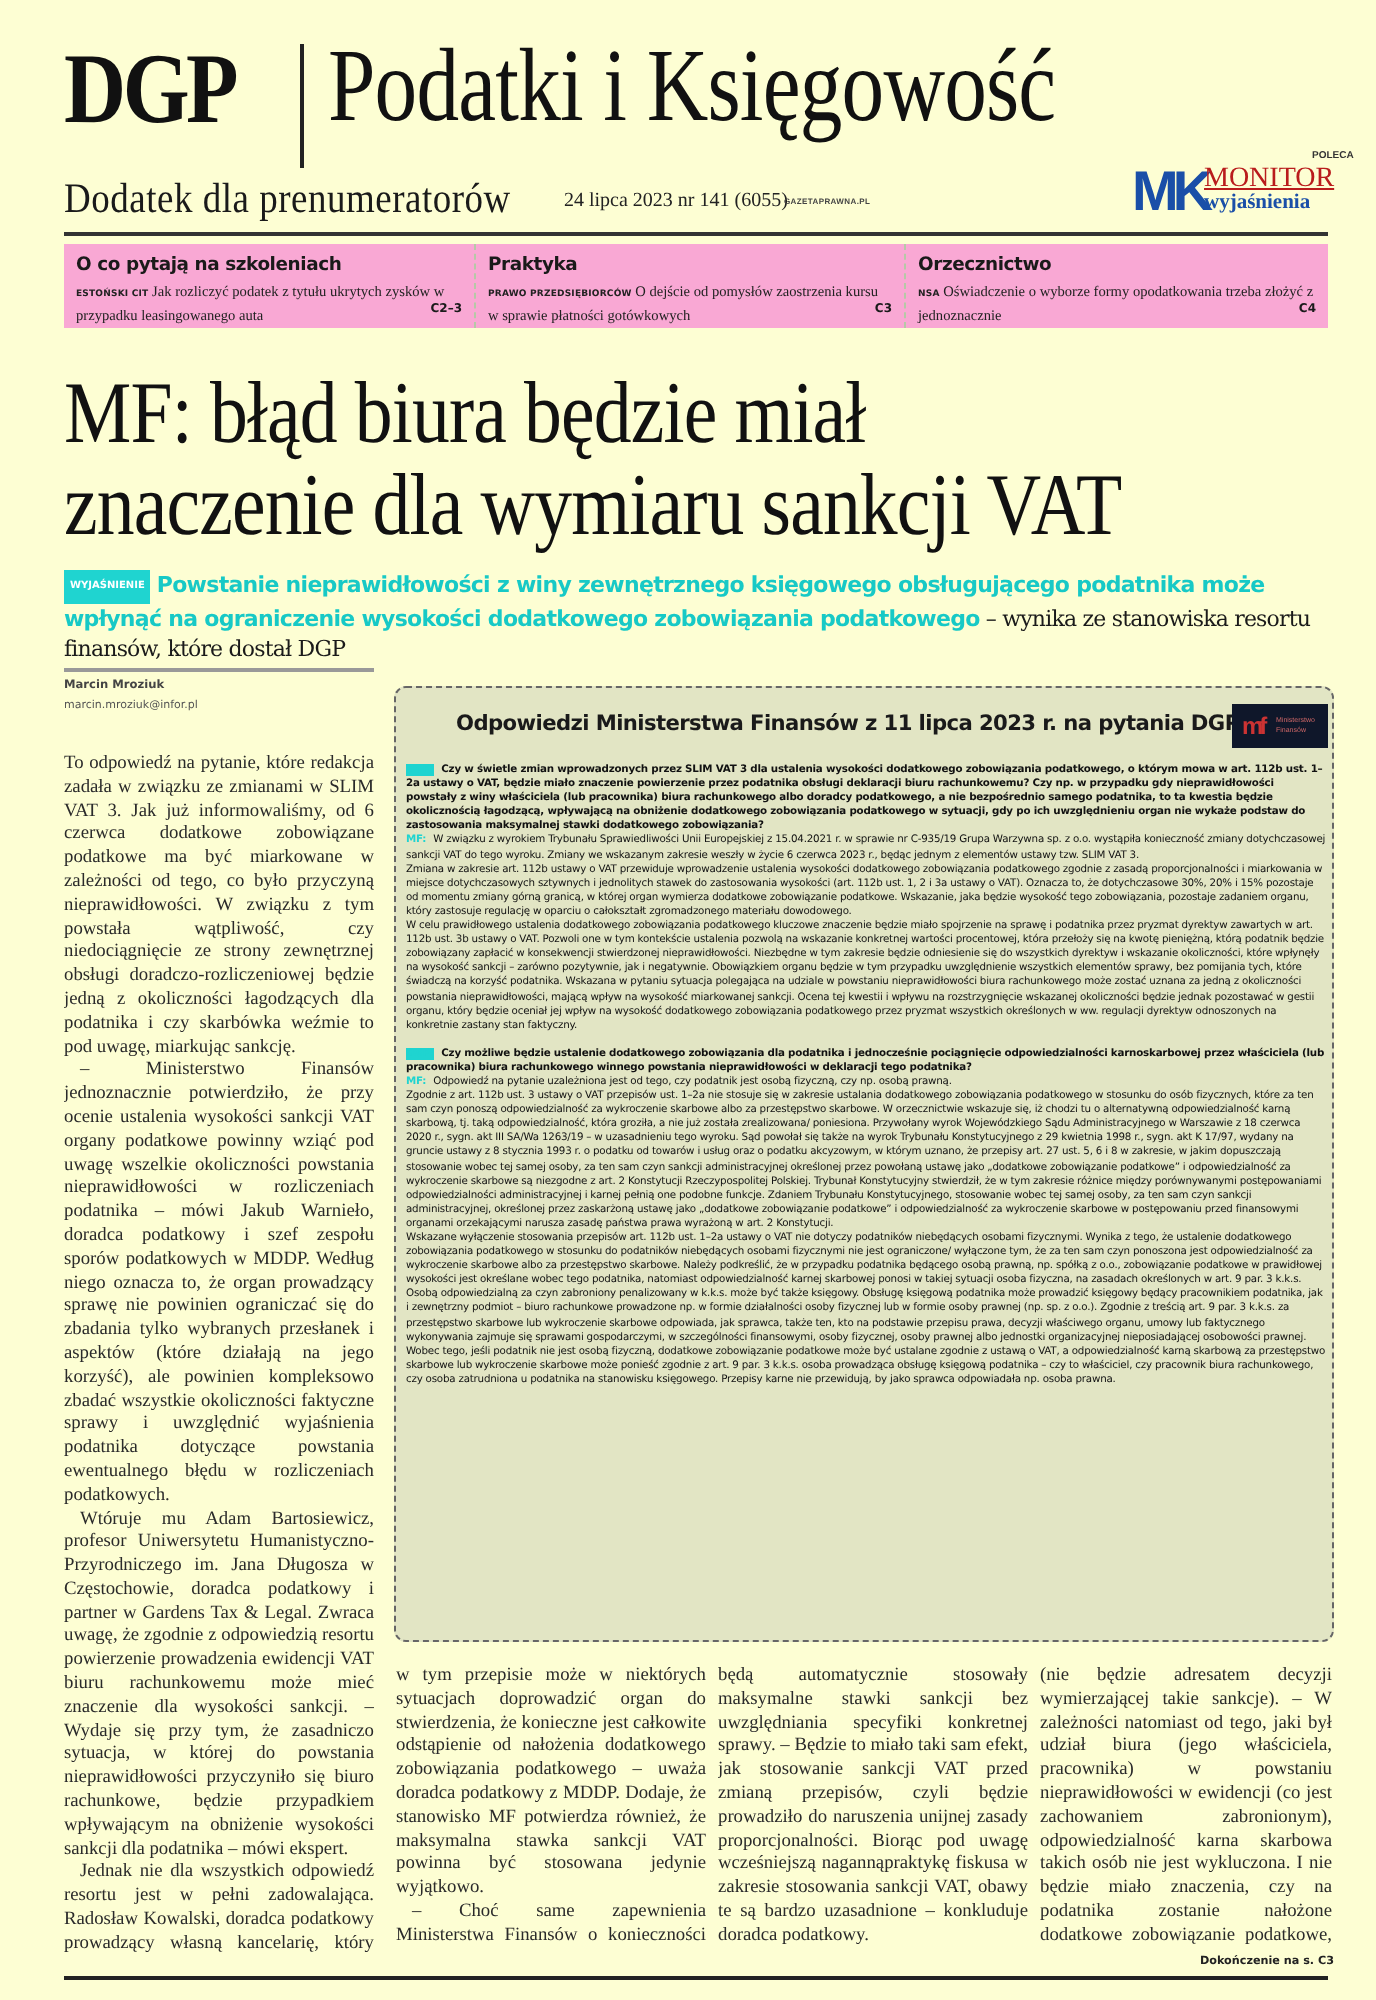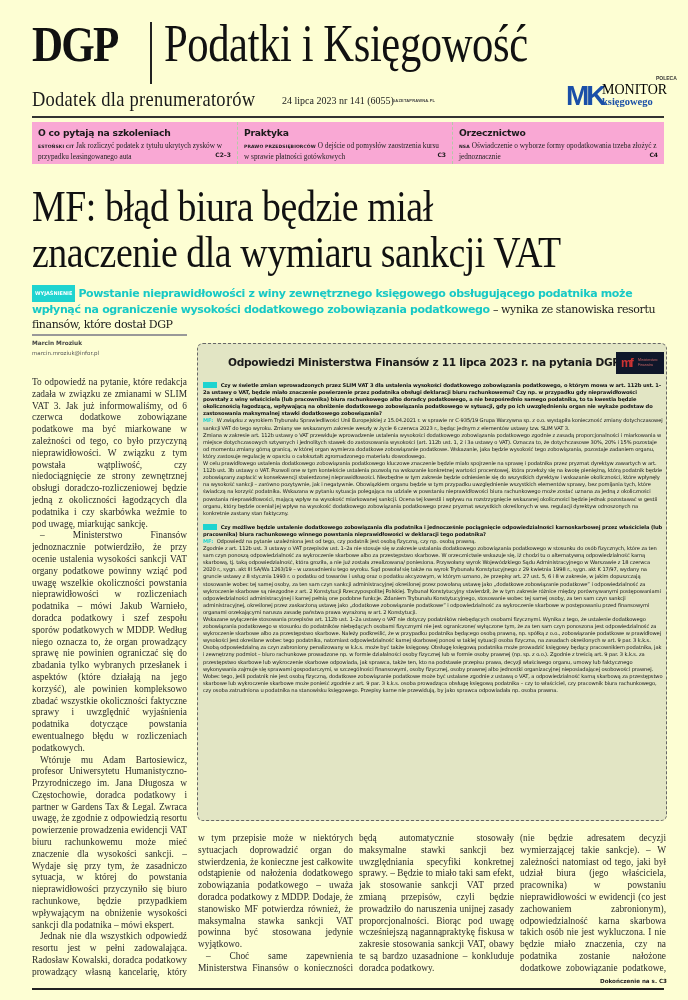--- a/index.html
+++ b/index.html
@@ -10,21 +10,21 @@
   .mast-dgp { position: absolute; left: 0; top: 0; font-family: "Liberation Serif", serif; font-weight: bold; font-size: 50px; letter-spacing: -2px; transform: scaleX(0.86); transform-origin: left top; line-height: 60px; color: #111; }
   .mast-sep { position: absolute; left: 118px; top: 8px; width: 1.5px; height: 62px; background: #222; }
   .mast-title { position: absolute; left: 132px; top: 0; font-family: "Liberation Serif", serif; font-size: 52px; line-height: 60px; transform: scaleX(0.82); transform-origin: left top; color: #111; letter-spacing: -0.5px; white-space: nowrap; }
   .mast-sub { position: absolute; left: 0; top: 73px; font-family: "Liberation Serif", serif; font-size: 21px; transform: scaleX(0.88); transform-origin: left top; white-space: nowrap; color: #1a1a1a; letter-spacing: 0.3px; }
   .mast-date { position: absolute; left: 250px; top: 81px; font-family: Liberation Serif, serif; font-size: 10px; color: #222; white-space: nowrap; }
   .mast-url { position: absolute; left: 360px; top: 84px; font-family: "Liberation Sans", sans-serif; font-size: 4px; font-weight: bold; color: #444; letter-spacing: 0.2px; }
 
   .poleca { position: absolute; left: 656px; top: 75px; font-family: "Liberation Sans", sans-serif; font-size: 5px; font-weight: bold; color: #333; }
   .mk-logo { position: absolute; left: 566px; top: 83px; height: 26px; width: 110px; }
   .mk-mark { position: absolute; left: 0; top: 0; font-family: "Liberation Sans", sans-serif; font-weight: bold; font-size: 28px; color: #1a4fa8; letter-spacing: -3px; line-height: 26px; }
-  .mk-monitor { position: absolute; left: 36px; top: 0px; font-family: "Liberation Serif", serif; font-size: 14px; color: #000000; line-height: 14px; }
+  .mk-monitor { position: absolute; left: 36px; top: 0px; font-family: "Liberation Serif", serif; font-size: 14px; color: #b91c1c; line-height: 14px; text-decoration: underline; }
   .mk-ksieg { position: absolute; left: 36px; top: 13px; font-family: "Liberation Serif", serif; font-size: 10.5px; color: #1a4fa8; line-height: 12px; font-weight: bold; }
 
   .rule-top { position: absolute; left: 32px; top: 116px; width: 632px; height: 2px; background: #333; }
 
   .teaser-bar { position: absolute; left: 32px; top: 122px; width: 632px; height: 42px; background: #f9a8d4; display: flex; }
   .teaser { position: relative; padding: 5px 6px 0 6px; }
   .teaser + .teaser { border-left: 1px dashed #b6c9a6; }
   .teaser-title { font-family: "DejaVu Sans", sans-serif; font-size: 9.2px; font-weight: bold; color: #1a1a1a; white-space: nowrap; letter-spacing: -0.2px; }
   .teaser-text { font-family: "Liberation Serif", serif; font-size: 7.3px; line-height: 10px; margin-top: 3px; color: #222; }
   .teaser-kicker { font-family: "DejaVu Sans", sans-serif; font-size: 4.5px; font-weight: bold; text-transform: uppercase; letter-spacing: 0.1px; }
@@ -72,21 +72,21 @@
   <div class="mast-sep"></div>
   <div class="mast-title">Podatki i Księgowość</div>
   <div class="mast-sub">Dodatek dla prenumeratorów</div>
   <div class="mast-date">24 lipca 2023 nr 141 (6055)</div>
   <div class="mast-url">GAZETAPRAWNA.PL</div>
 </div>
 <div class="poleca">POLECA</div>
 <div class="mk-logo">
   <span class="mk-mark">MK</span>
   <span class="mk-monitor">MONITOR</span>
-  <span class="mk-ksieg">księgowego</span>
+  <span class="mk-ksieg">wyjaśnienia</span>
 </div>
 
 <div class="rule-top"></div>
 
 <div class="teaser-bar">
   <div class="teaser" style="width:205px">
     <div class="teaser-title">O co pytają na szkoleniach</div>
     <div class="teaser-text"><span class="teaser-kicker">ESTOŃSKI CIT</span> <span>Jak rozliczyć podatek z tytułu ukrytych zysków w przypadku leasingowanego auta</span></div>
     <span class="teaser-page">C2–3</span>
   </div>

